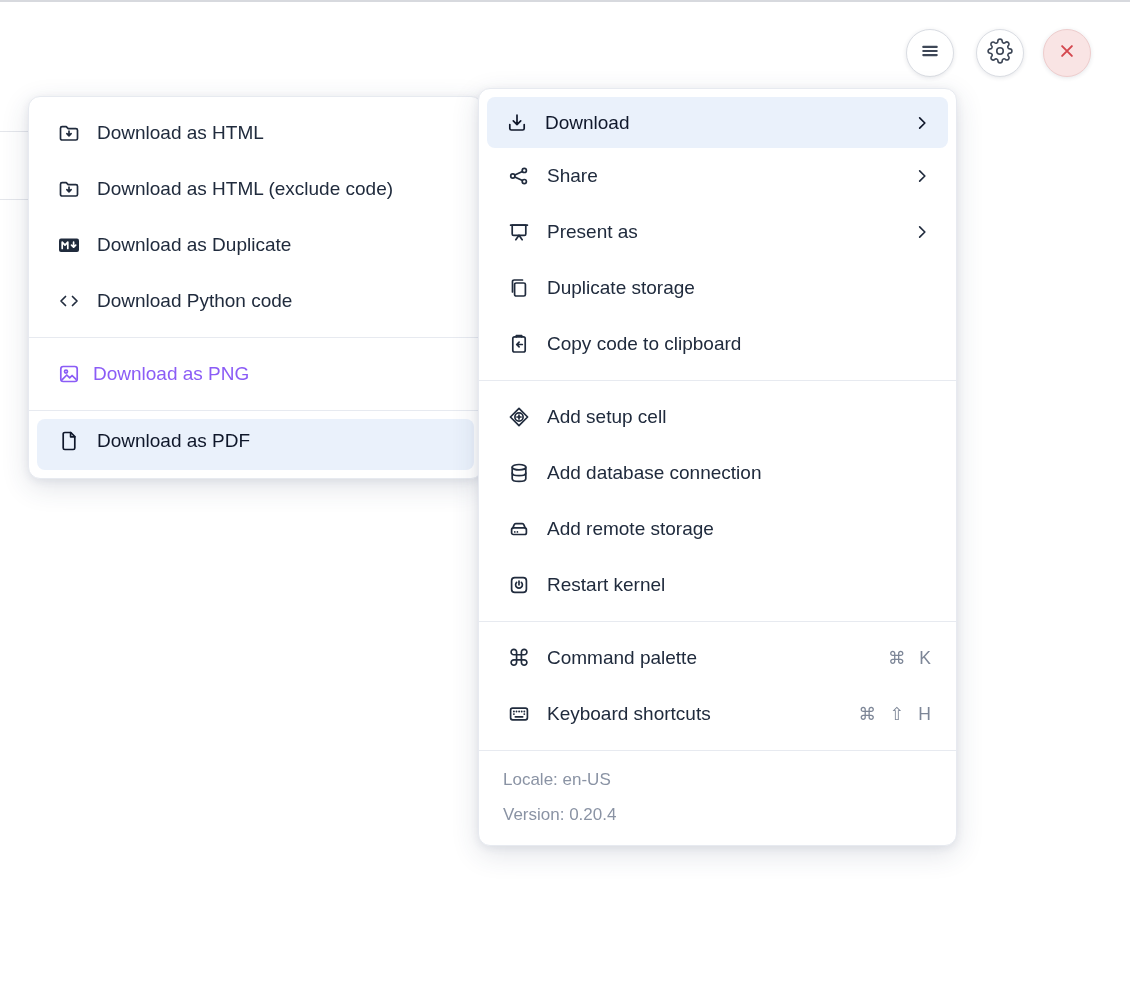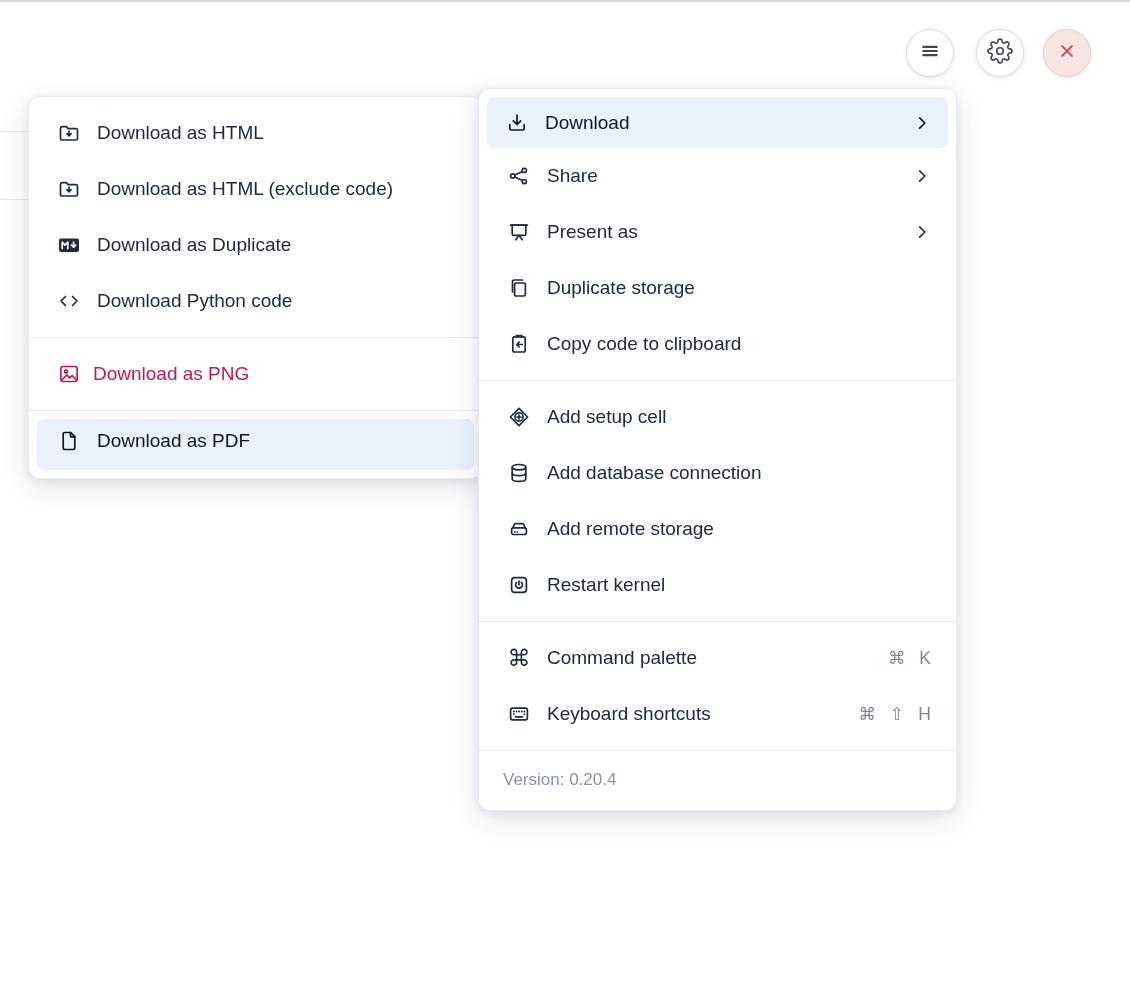--- a/index.html
+++ b/index.html
@@ -41,21 +41,21 @@
   .mi .lbl { white-space:nowrap; }
   .mi .trail { margin-left:auto; display:flex; align-items:center; }
   .mi .trail svg { width:20px; height:20px; stroke:currentColor; fill:none; stroke-width:2; stroke-linecap:round; stroke-linejoin:round; }
   .shortcut { color:#7D8697; font-size:17.5px; letter-spacing:1px; word-spacing:7px; white-space:nowrap; }
 
   .mi.hl {
     background:#EAF1FB; border-radius:8px; margin:0 8px; height:51px; color:#0f172a;
   }
   .submenu .mi.hl  { padding:0 16px 8px 20px; }
   .mainmenu .mi.hl { padding:0 16px 0 18px; }
-  .mi.disabled { color:#be185d; cursor:default;gap:12px; }
+  .mi.disabled { color:#8b5cf6; cursor:default;gap:12px; }
 
   .sep { border-top:1px solid #E7EAF0; margin:8px 0; }
 
   .menu-footer {
     border-top:1px solid #E7EAF0; margin-top:8px;
     padding:11px 24px 13px 24px; color:#8A93A4; font-size:17px; line-height:35px;
   }
   .cmd-glyph { font-size:23px; line-height:24px; font-family:"DejaVu Sans", sans-serif; }
 </style>
 </head>
@@ -290,15 +290,16 @@
           <path d="M6.9 9.5h.01M9.5 9.5h.01M12.1 9.5h.01M14.7 9.5h.01M17.3 9.5h.01M6.9 12.1h.01M17.3 12.1h.01" stroke-width="1.9"></path>
           <path d="M8.3 14.8h7.4"></path>
         </svg>
     </span>
     <span class="lbl">Keyboard shortcuts</span>
     <span class="trail shortcut">⌘ ⇧ H</span>
   </div>
 
 
   <div class="menu-footer">
+    <div>Locale: en-US</div>
     <div>Version: 0.20.4</div>
   </div>
 </div>
 
 </body></html>

